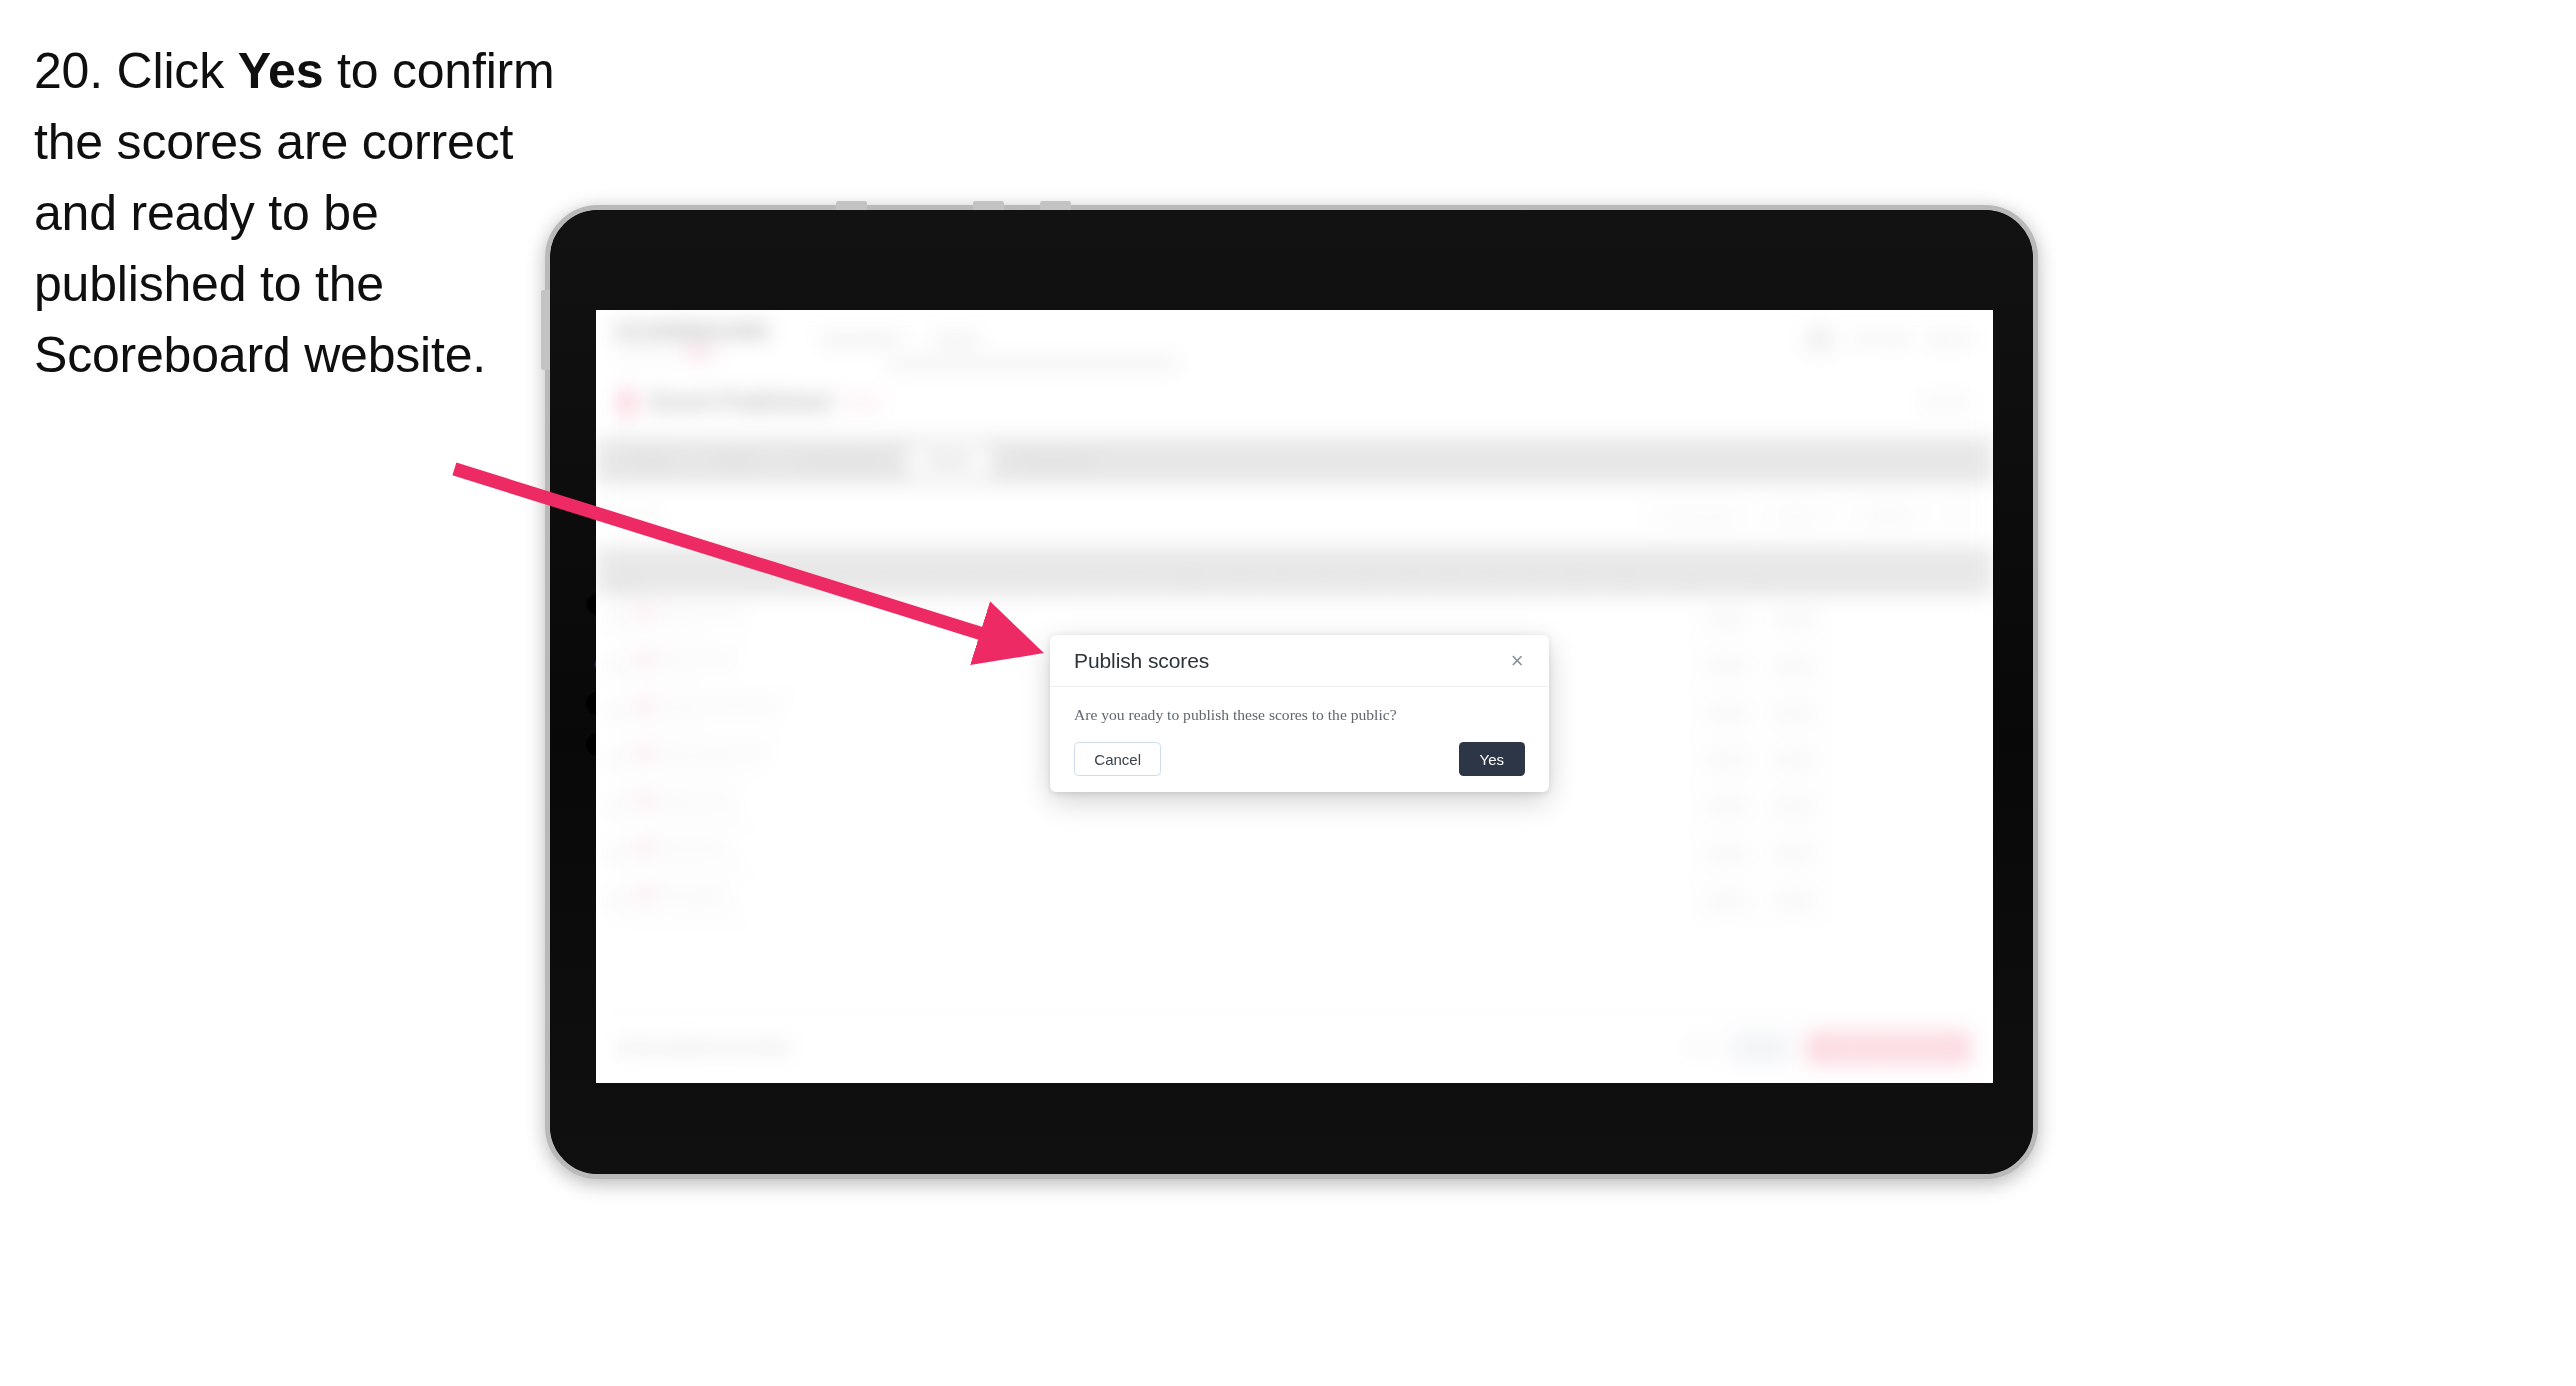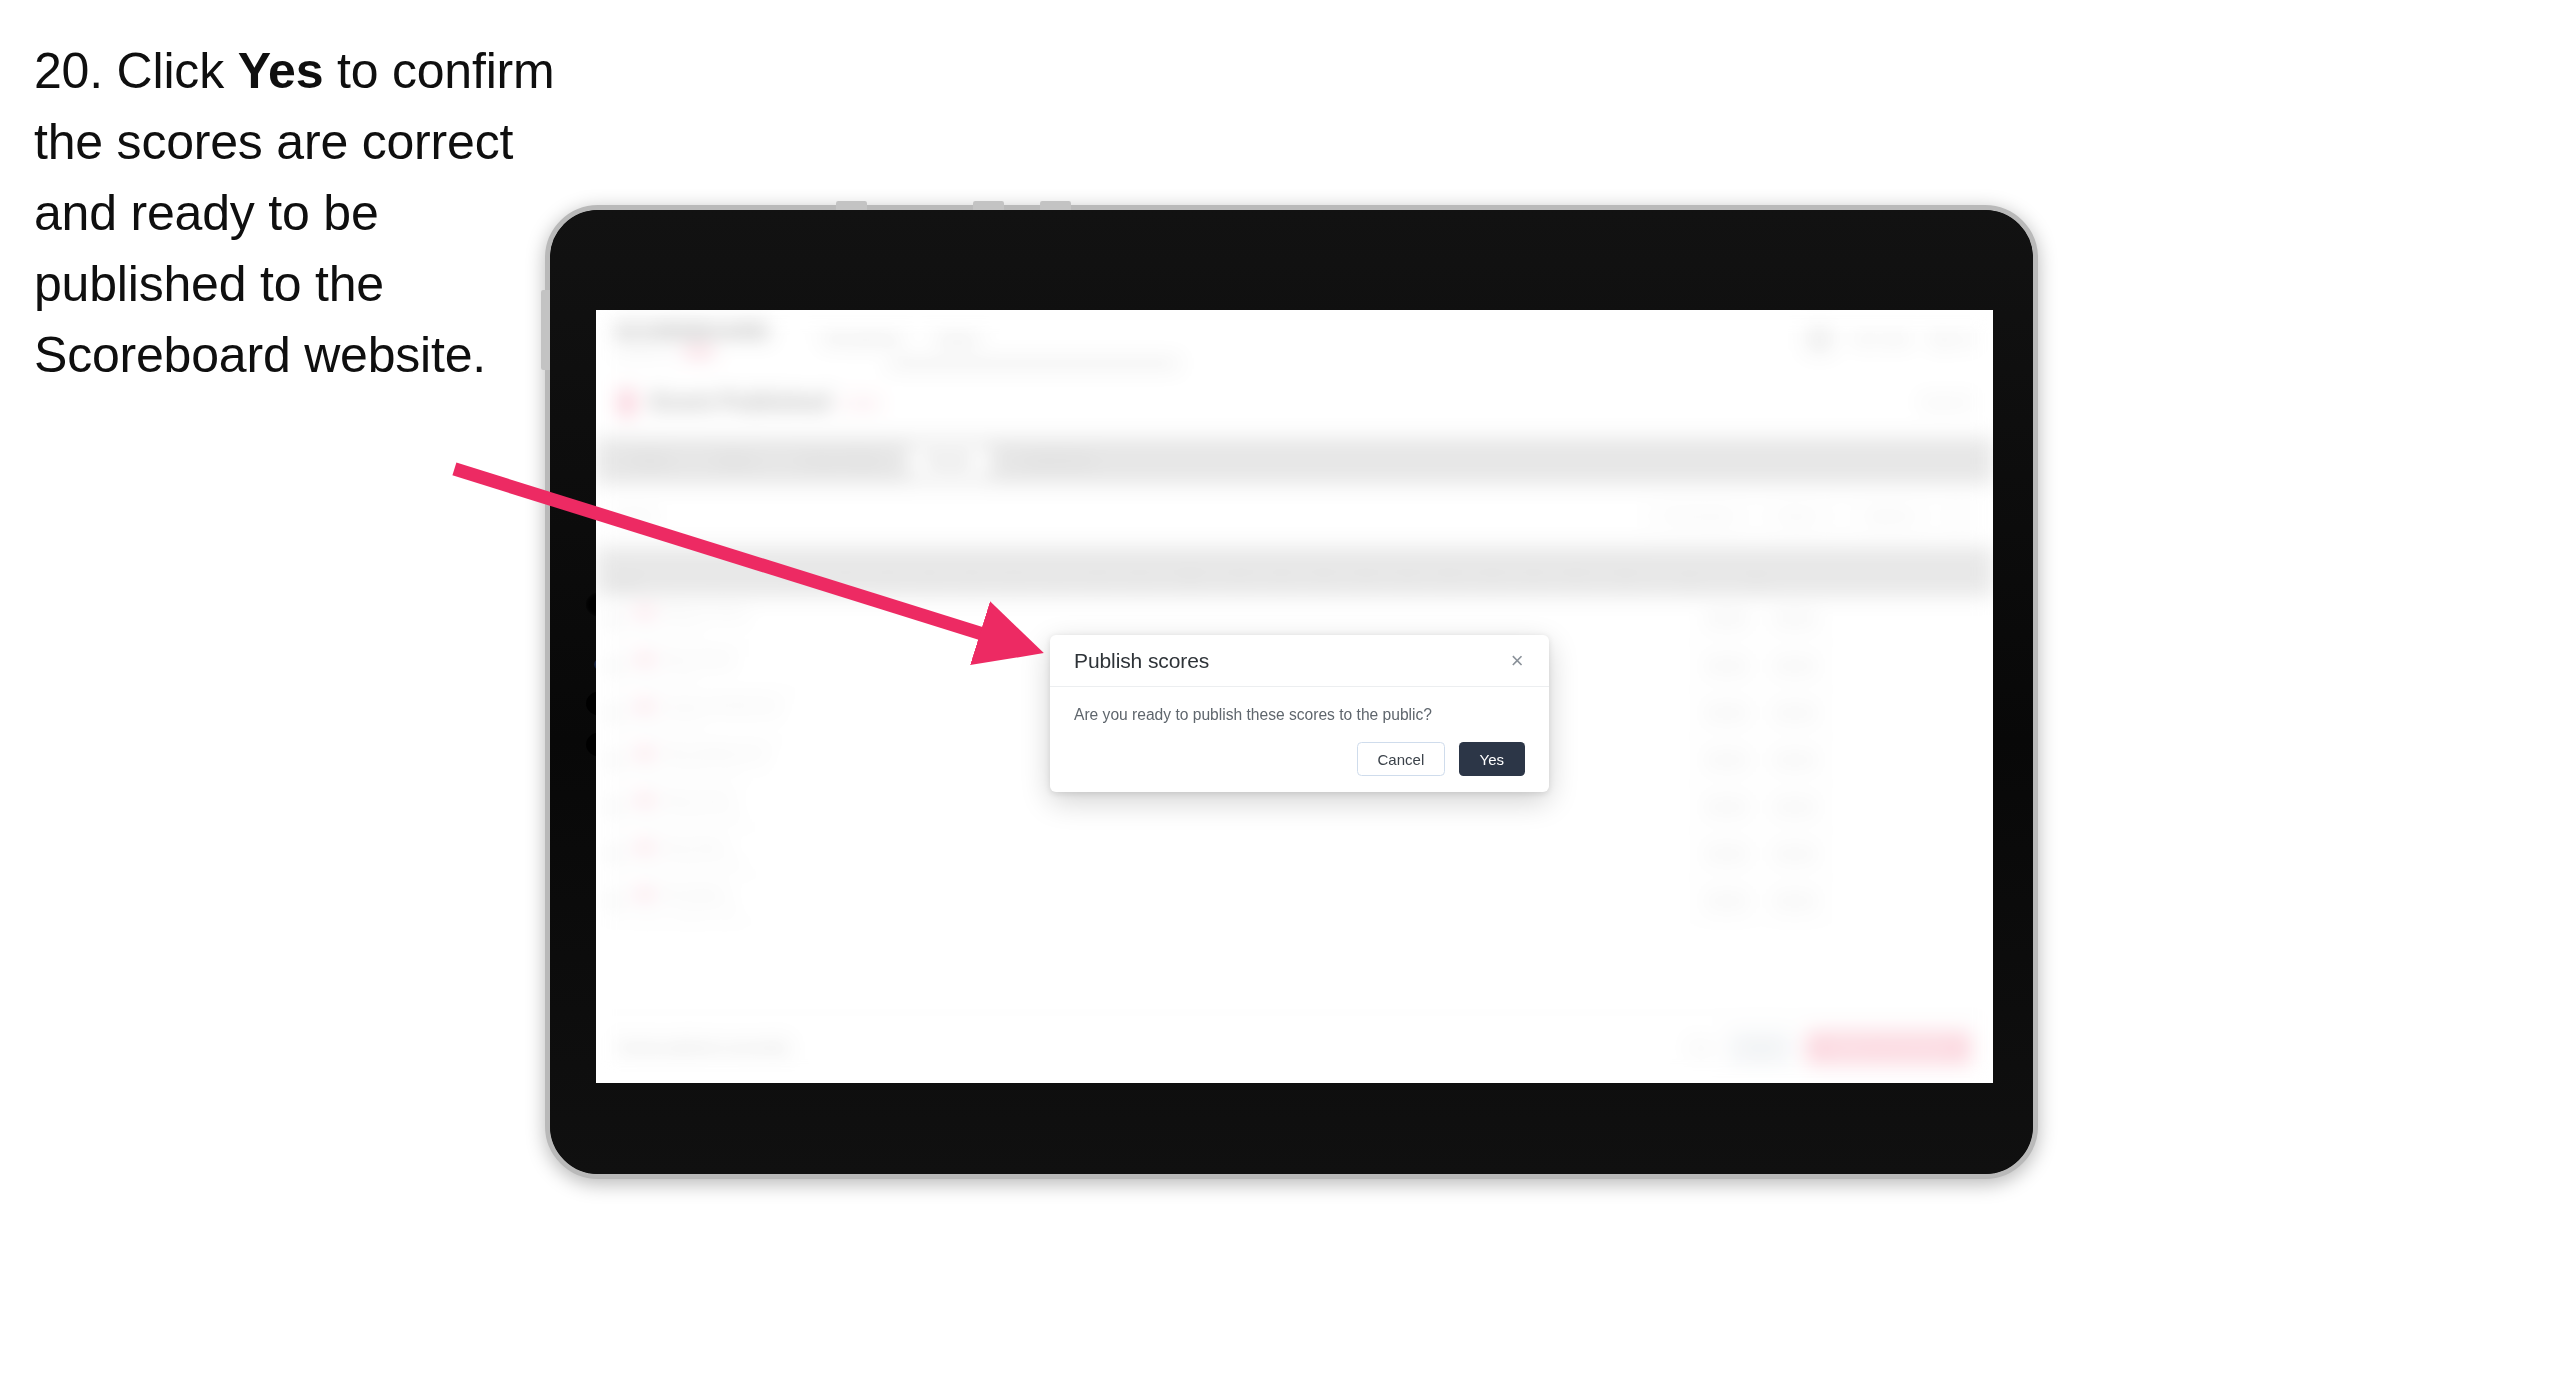--- a/index.html
+++ b/index.html
@@ -209,24 +209,24 @@
   .modal-head {
     position: relative; height: 52px; padding: 0 24px;
     display: flex; align-items: center; border-bottom: 0.7px solid #eceef0; text-align: center;
   }
   .modal-title { font-size: 21px; color: #2e3338; font-weight: 500; letter-spacing: -0.1px; }
   .modal-close {
     position: absolute; right: 19.3px; top: 13.4px;
     width: 25px; height: 25px; display: flex; align-items: center; justify-content: center;
     color: #8a9199; font-size: 22px; line-height: 1; font-weight: 300; cursor: pointer;
   }
-  .modal-body { padding: 19.3px 24px 0 24px; }
+  .modal-body { padding: 19.3px 24px 0 24px; font-family: Liberation Serif, serif; }
   .modal-msg { font-size: 15.6px; color: #5f666d; letter-spacing: 0px; }
   .modal-actions {
-    display: flex; justify-content: flex-end; align-items: center; gap: 14px;
+    display: flex; justify-content: space-between; align-items: center; gap: 14px;
     padding: 18px 24px 0 24px;
   }
   .btn-cancel {
     height: 34px; padding: 0 19.3px; border-radius: 4.5px;
     background: #ffffff; border: 1.1px solid #cfdcec; color: #3a4149;
     font-size: 15px; font-family: "Liberation Sans", sans-serif; cursor: pointer;
     display: flex; align-items: center;
   }
   .btn-yes {
     height: 34px; padding: 0 21px; border-radius: 4.5px;

